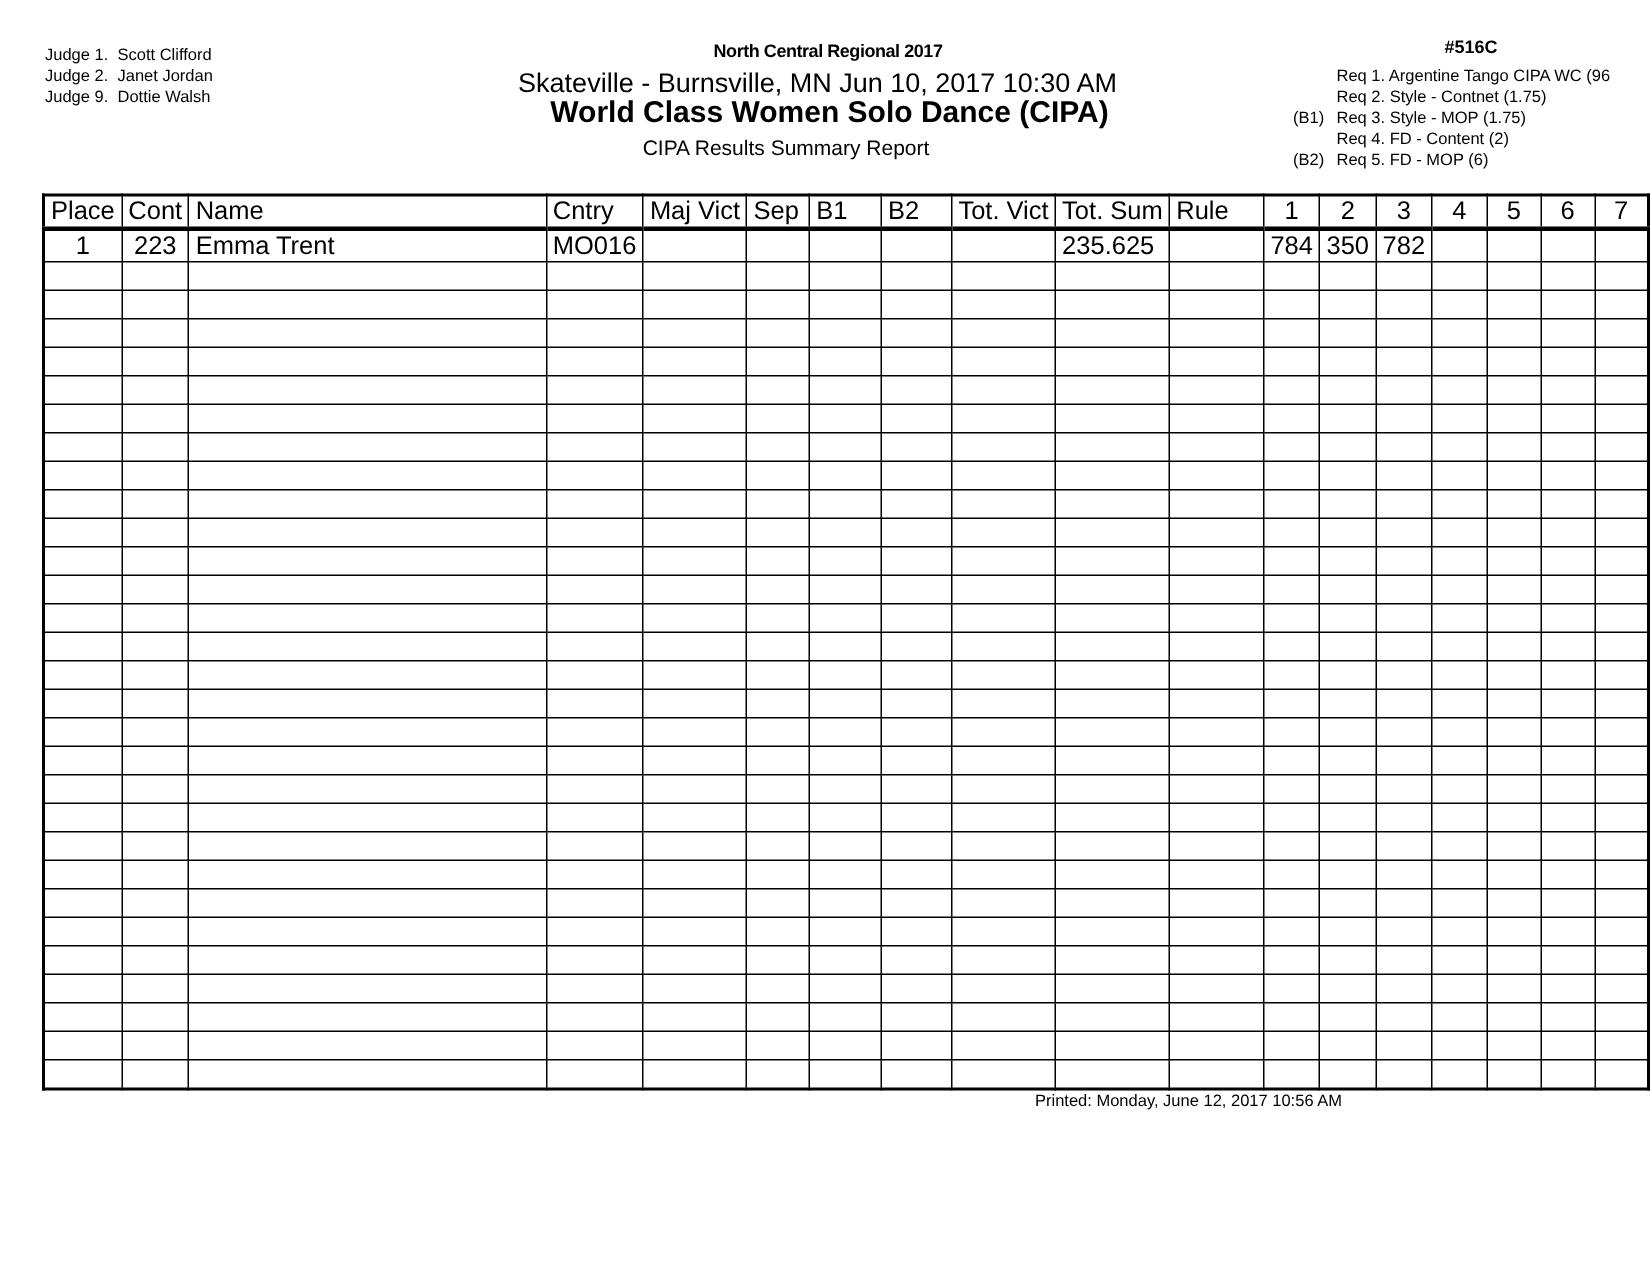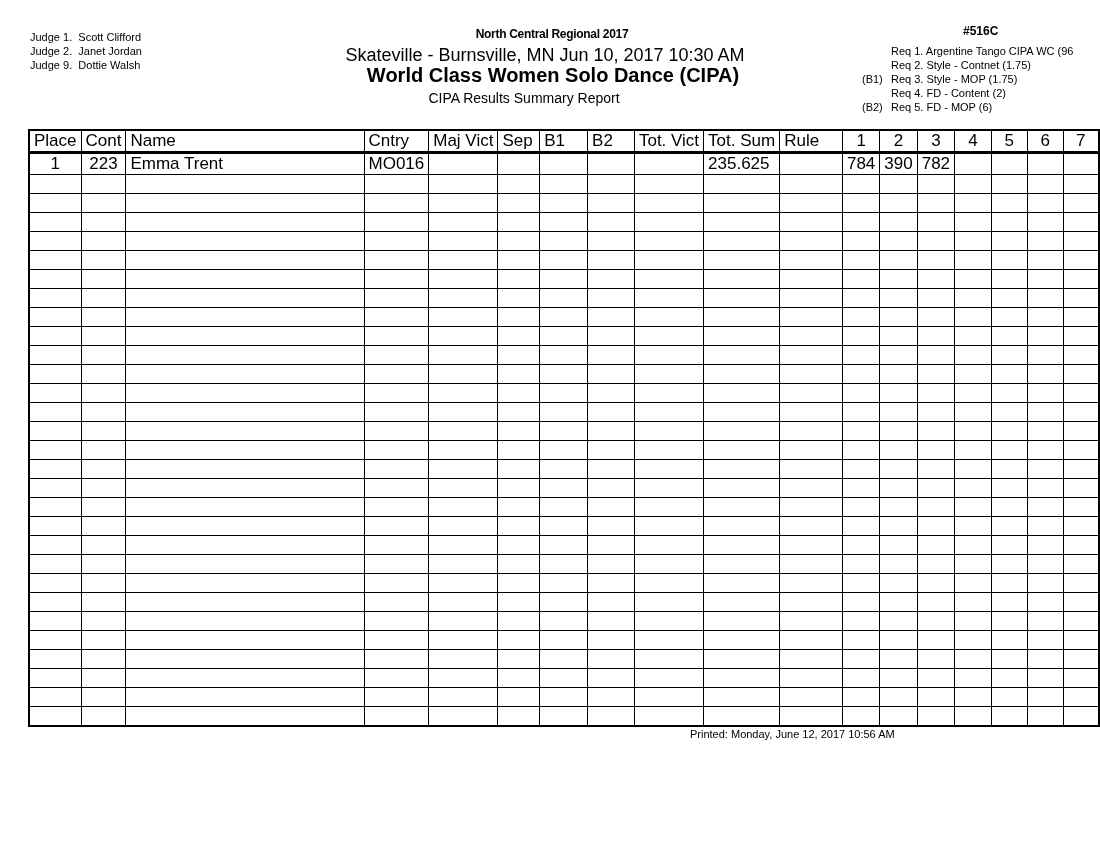--- a/index.html
+++ b/index.html
@@ -117,21 +117,21 @@
       <td>Emma Trent</td>
       <td>MO016</td>
       <td></td>
       <td></td>
       <td></td>
       <td></td>
       <td></td>
       <td class="r">235.625</td>
       <td></td>
       <td class="r">784</td>
-      <td class="r">390</td>
+      <td class="r">350</td>
       <td class="r">782</td>
       <td class="r"></td>
       <td class="r"></td>
       <td class="r"></td>
       <td class="r"></td>
     </tr>
   <tr>
         <td></td>
         <td></td>
         <td></td>

